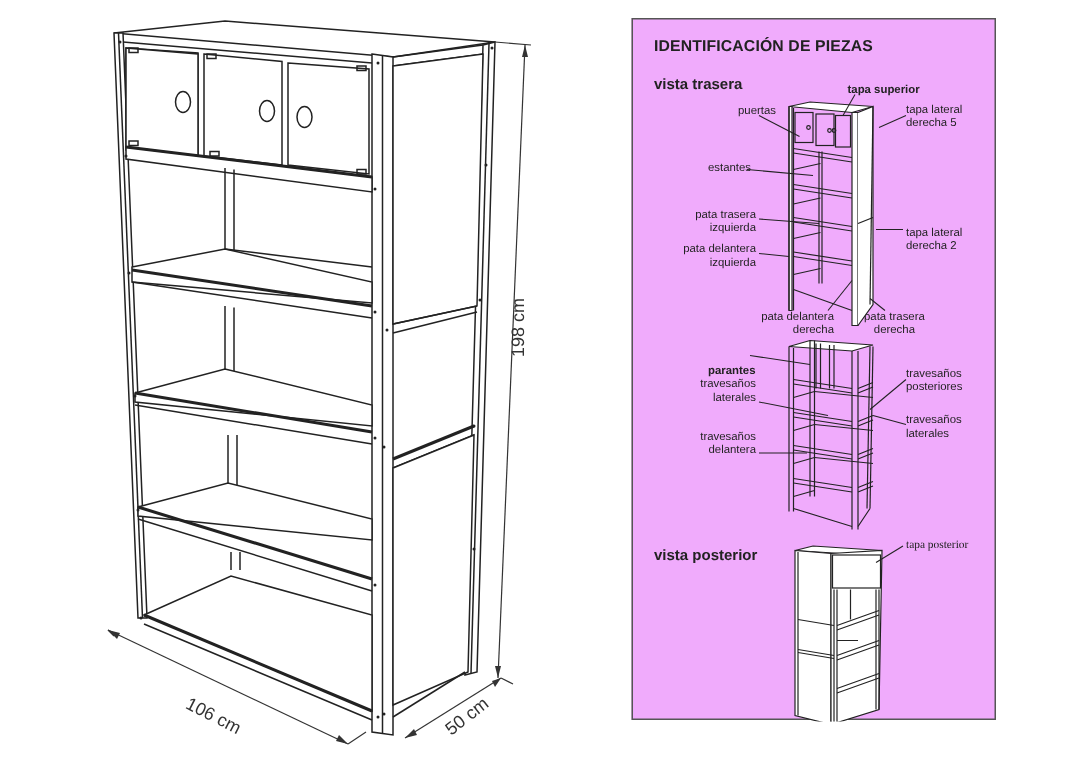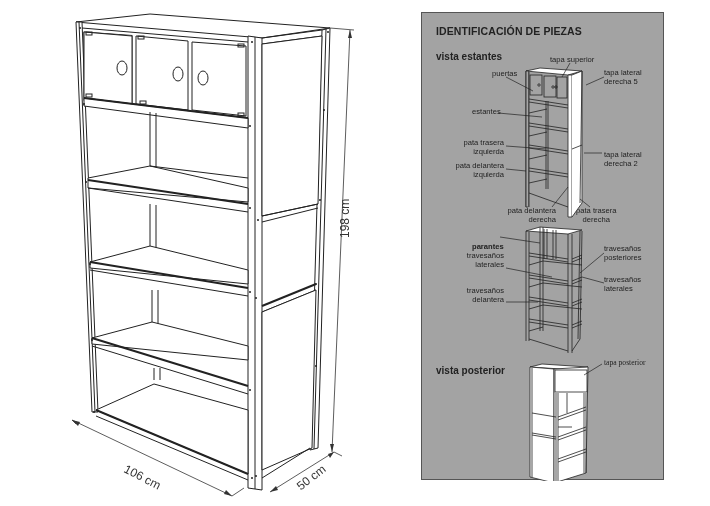--- a/index.html
+++ b/index.html
@@ -2,21 +2,21 @@
 <html><head>
 <meta charset="utf-8">
 <style>
   html, body { margin: 0; padding: 0; background: #ffffff; }
   body { width: 710px; height: 506px; position: relative; overflow: hidden; font-family: "Liberation Sans", sans-serif; color: #222; }
   .main-drawing { position: absolute; left: 0; top: 0; width: 410px; height: 506px; }
   .dim-label { position: absolute; font-size: 12px; color: #333; font-family: "Liberation Sans", sans-serif; white-space: nowrap; }
   .dim-width { left: 128px; top: 462px; transform: rotate(27deg); transform-origin: left top; }
   .dim-depth { left: 294px; top: 482px; transform: rotate(-38deg); transform-origin: left top; }
   .dim-height { left: 338px; top: 238px; transform: rotate(-90deg); transform-origin: left top; }
-  .panel { position: absolute; left: 421px; top: 12px; width: 243px; height: 468px; border: 1.5px solid #555; box-sizing: border-box; background: #a3a3a3; }
+  .panel { position: absolute; left: 421px; top: 12px; width: 243px; height: 468px; border: 1.5px solid #555; box-sizing: border-box; background: #f0abfc; }
   .panel-title { position: absolute; left: 14px; top: 12px; font-size: 10.5px; font-weight: bold; color: #222; letter-spacing: 0.1px; }
   .section-title { position: absolute; font-size: 10px; font-weight: bold; color: #222; }
   .lbl { position: absolute; font-size: 7.6px; line-height: 9px; color: #222; white-space: nowrap; }
   .lbl.right { text-align: right; }
   .panel svg { position: absolute; left: 0; top: 0; }
 </style>
 </head>
 <body>
 
 <div class="main-drawing">
@@ -136,24 +136,24 @@
     </g>
   </svg>
   <div class="dim-label dim-width">106 cm</div>
   <div class="dim-label dim-depth">50 cm</div>
   <div class="dim-label dim-height">198 cm</div>
 </div>
 
 <div class="panel">
   <div class="panel-title">IDENTIFICACIÓN DE PIEZAS</div>
 
-  <div class="section-title" style="left:14px; top:38px;">vista estantes</div>
+  <div class="section-title" style="left:14px; top:38px;">vista trasera</div>
 
   <div class="lbl" style="left:54px; top:56px;margin-left:16px;">puertas</div>
-  <div class="lbl" style="left:128px; top:42px;">tapa superior</div>
+  <div class="lbl" style="left:143px; top:42px;font-weight:bold;">tapa superior</div>
   <div class="lbl" style="left:182px; top:55px;">
     <div>tapa lateral</div>
     <div>derecha 5</div>
   </div>
   <div class="lbl" style="left:50px; top:94px;">estantes</div>
   <div class="lbl right" style="left:30px; top:125px; width:52px;">
     <div>pata trasera</div>
     <div>izquierda</div>
   </div>
   <div class="lbl right" style="left:18px; top:148px; width:64px;">

